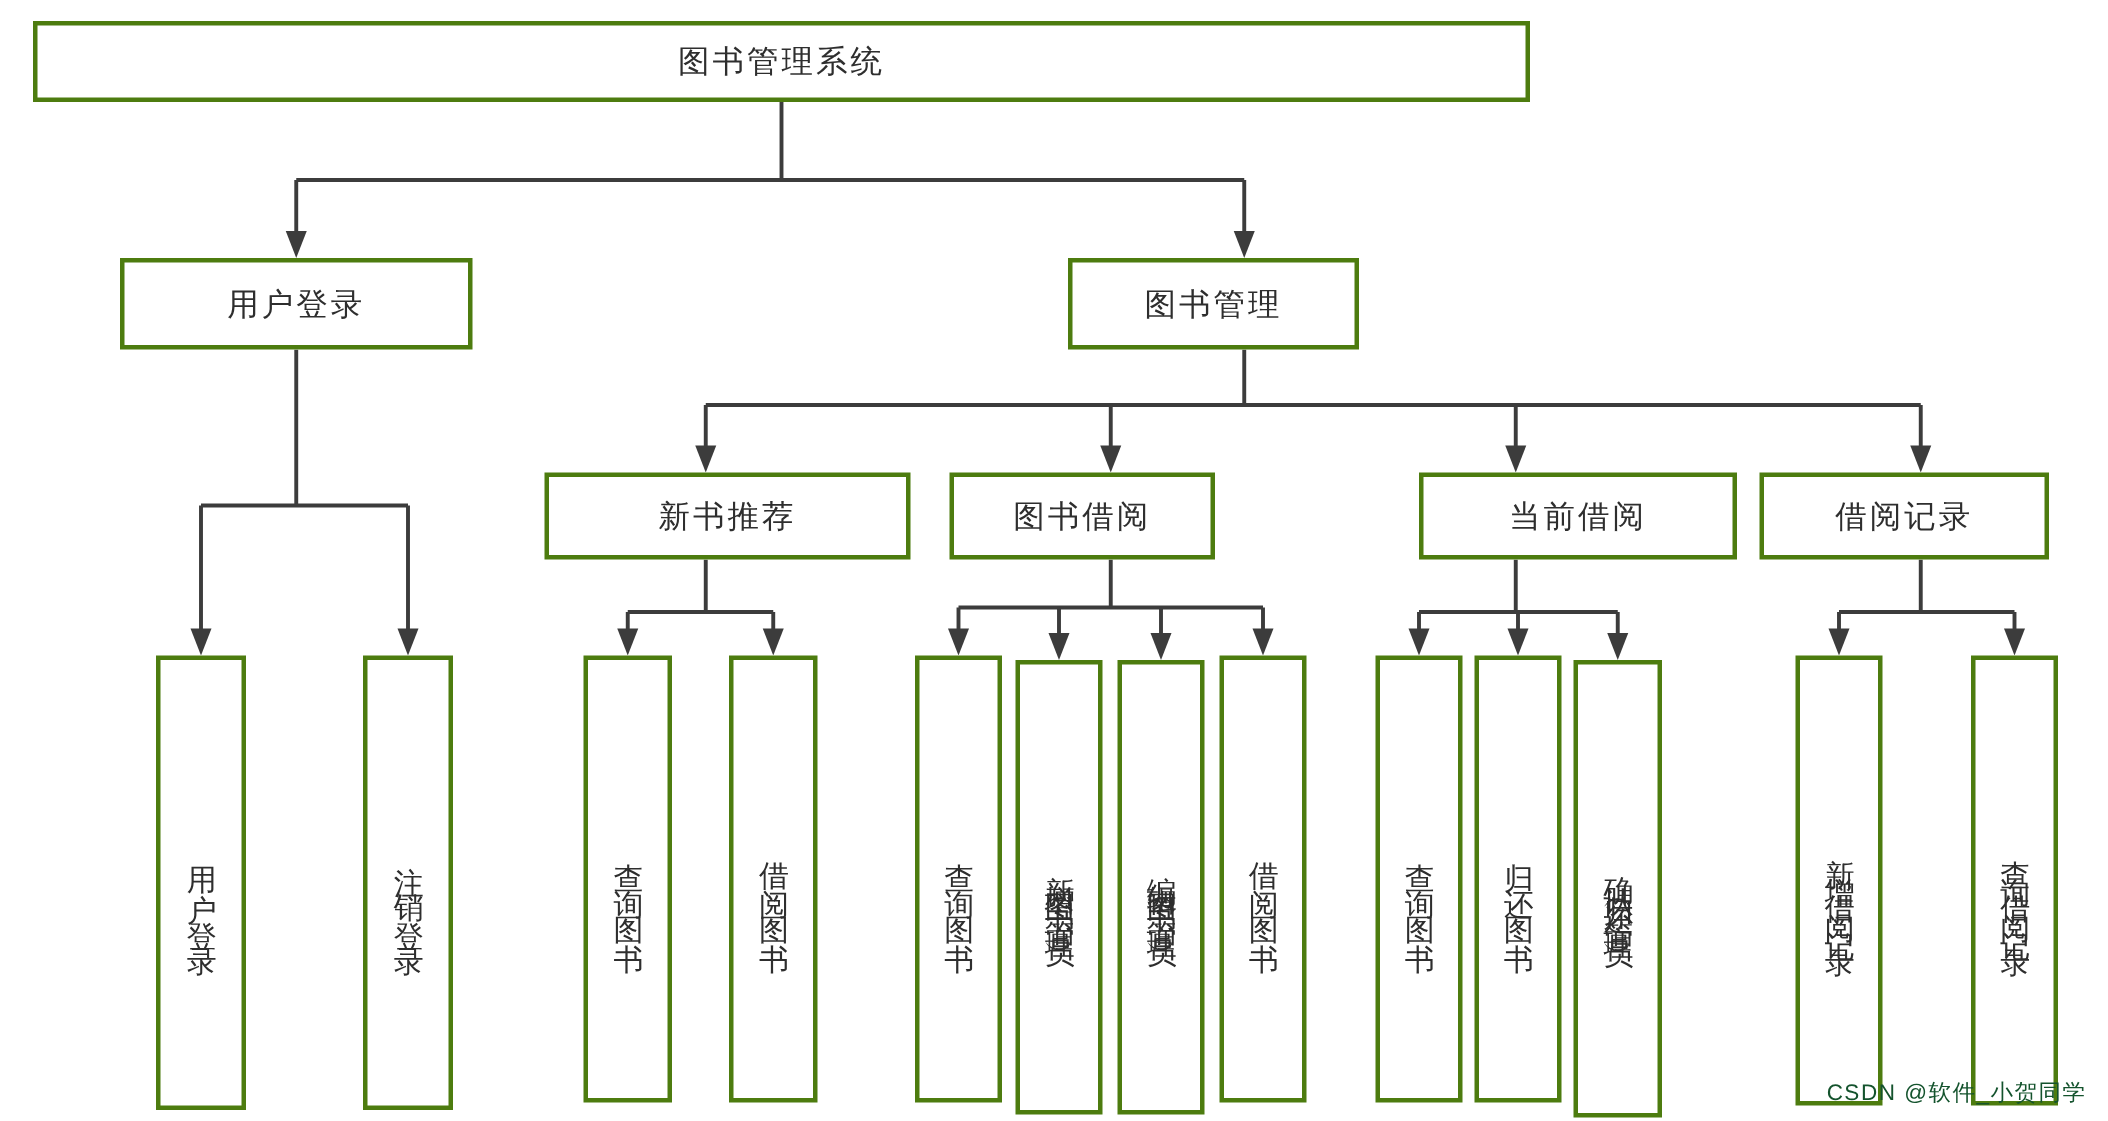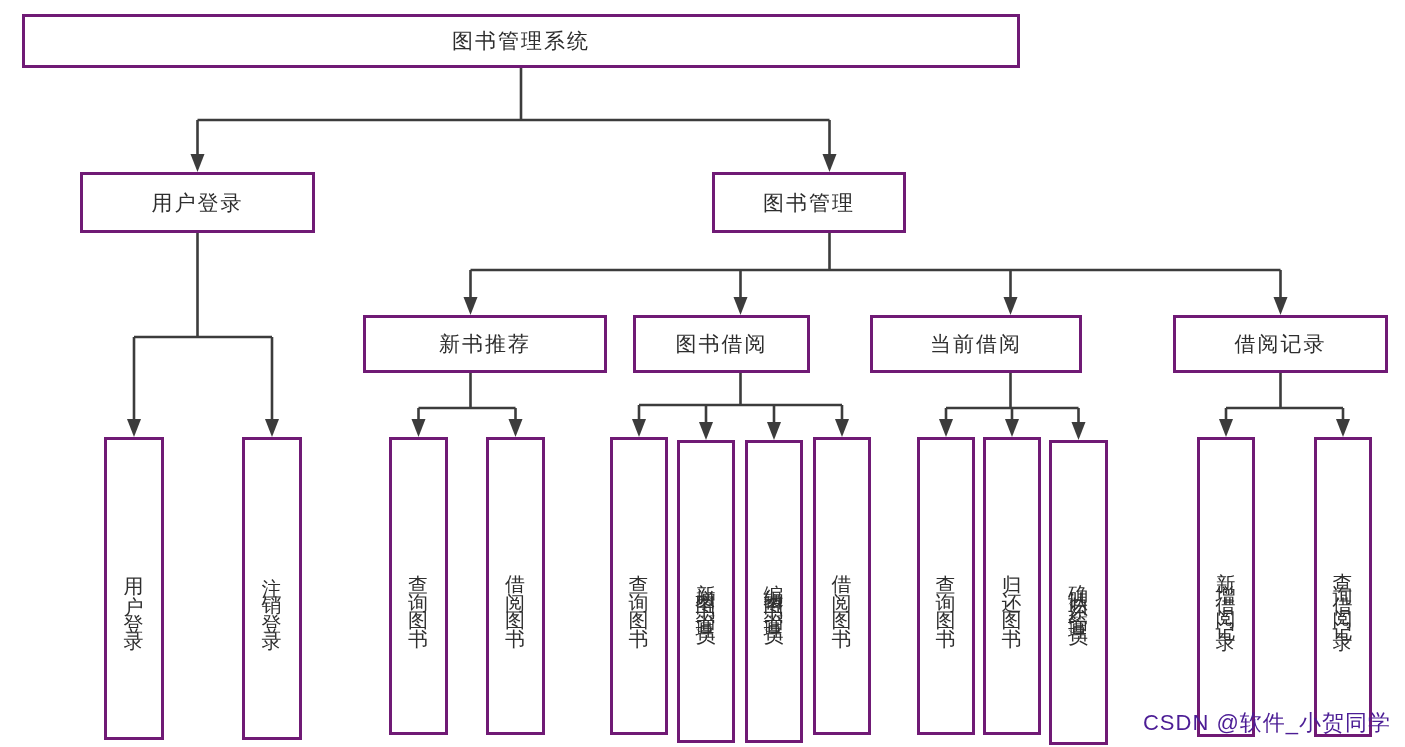--- a/index.html
+++ b/index.html
@@ -4,33 +4,33 @@
 <style>
   html,body{margin:0;padding:0;background:#ffffff;}
   .stage{
     position:relative;width:1405px;height:747px;background:#ffffff;
     font-family:"Liberation Sans","DejaVu Sans",sans-serif;color:#2e2e2e;overflow:hidden;
   }
   .connectors{position:absolute;left:0;top:0;pointer-events:none;}
   .connectors path{fill:none;stroke:#3c3c3c;stroke-width:2.6px;}
   .connectors polygon{fill:#3c3c3c;stroke:none;}
   .box{
-    position:absolute;background:#ffffff;border:3px solid #701a75;
+    position:absolute;background:#ffffff;border:3px solid #4d7c0f;
     display:flex;align-items:center;justify-content:center;box-sizing:border-box;
   }
   .h .lbl{font-size:21px;letter-spacing:2px;white-space:nowrap;}
   .v .lbl{
     display:block;writing-mode:vertical-rl;text-orientation:mixed;
     font-size:20px;line-height:1.2;
   }
   .s4 .lbl{letter-spacing:18px;padding-top:18px;}
   .s6 .lbl{letter-spacing:12px;padding-top:12px;}
   .s9 .lbl{letter-spacing:6px;padding-top:6px;}
   .watermark{
-    position:absolute;right:14px;bottom:9px;font-size:22px;color:#4c1d95;
+    position:absolute;right:14px;bottom:9px;font-size:15px;color:#14532d;
     letter-spacing:1px;z-index:6;white-space:nowrap;
   }
 </style>
 </head>
 <body>
 
 <div class="stage">
 
   <svg class="connectors" width="1405" height="747" viewBox="0 0 1405 747">
 
@@ -92,24 +92,24 @@
   <div class="box h" style="left:712px;top:172px;width:194px;height:61px">
     <span class="lbl">图书管理</span>
   </div>
 
   <div class="box h" style="left:363px;top:315px;width:244px;height:58px">
     <span class="lbl">新书推荐</span>
   </div>
   <div class="box h" style="left:633px;top:315px;width:177px;height:58px">
     <span class="lbl">图书借阅</span>
   </div>
-  <div class="box h" style="left:870px;top:315px;width:212px;height:58px">
+  <div class="box h" style="left:946px;top:315px;width:212px;height:58px">
     <span class="lbl">当前借阅</span>
   </div>
-  <div class="box h" style="left:1173px;top:315px;width:215px;height:58px">
+  <div class="box h" style="left:1173px;top:315px;width:193px;height:58px">
     <span class="lbl">借阅记录</span>
   </div>
 
   <div class="box v s4" style="left:104px;top:437px;width:60px;height:303px">
     <span class="lbl">用户登录</span>
   </div>
   <div class="box v s4" style="left:242px;top:437px;width:60px;height:303px">
     <span class="lbl">注销登录</span>
   </div>
 

